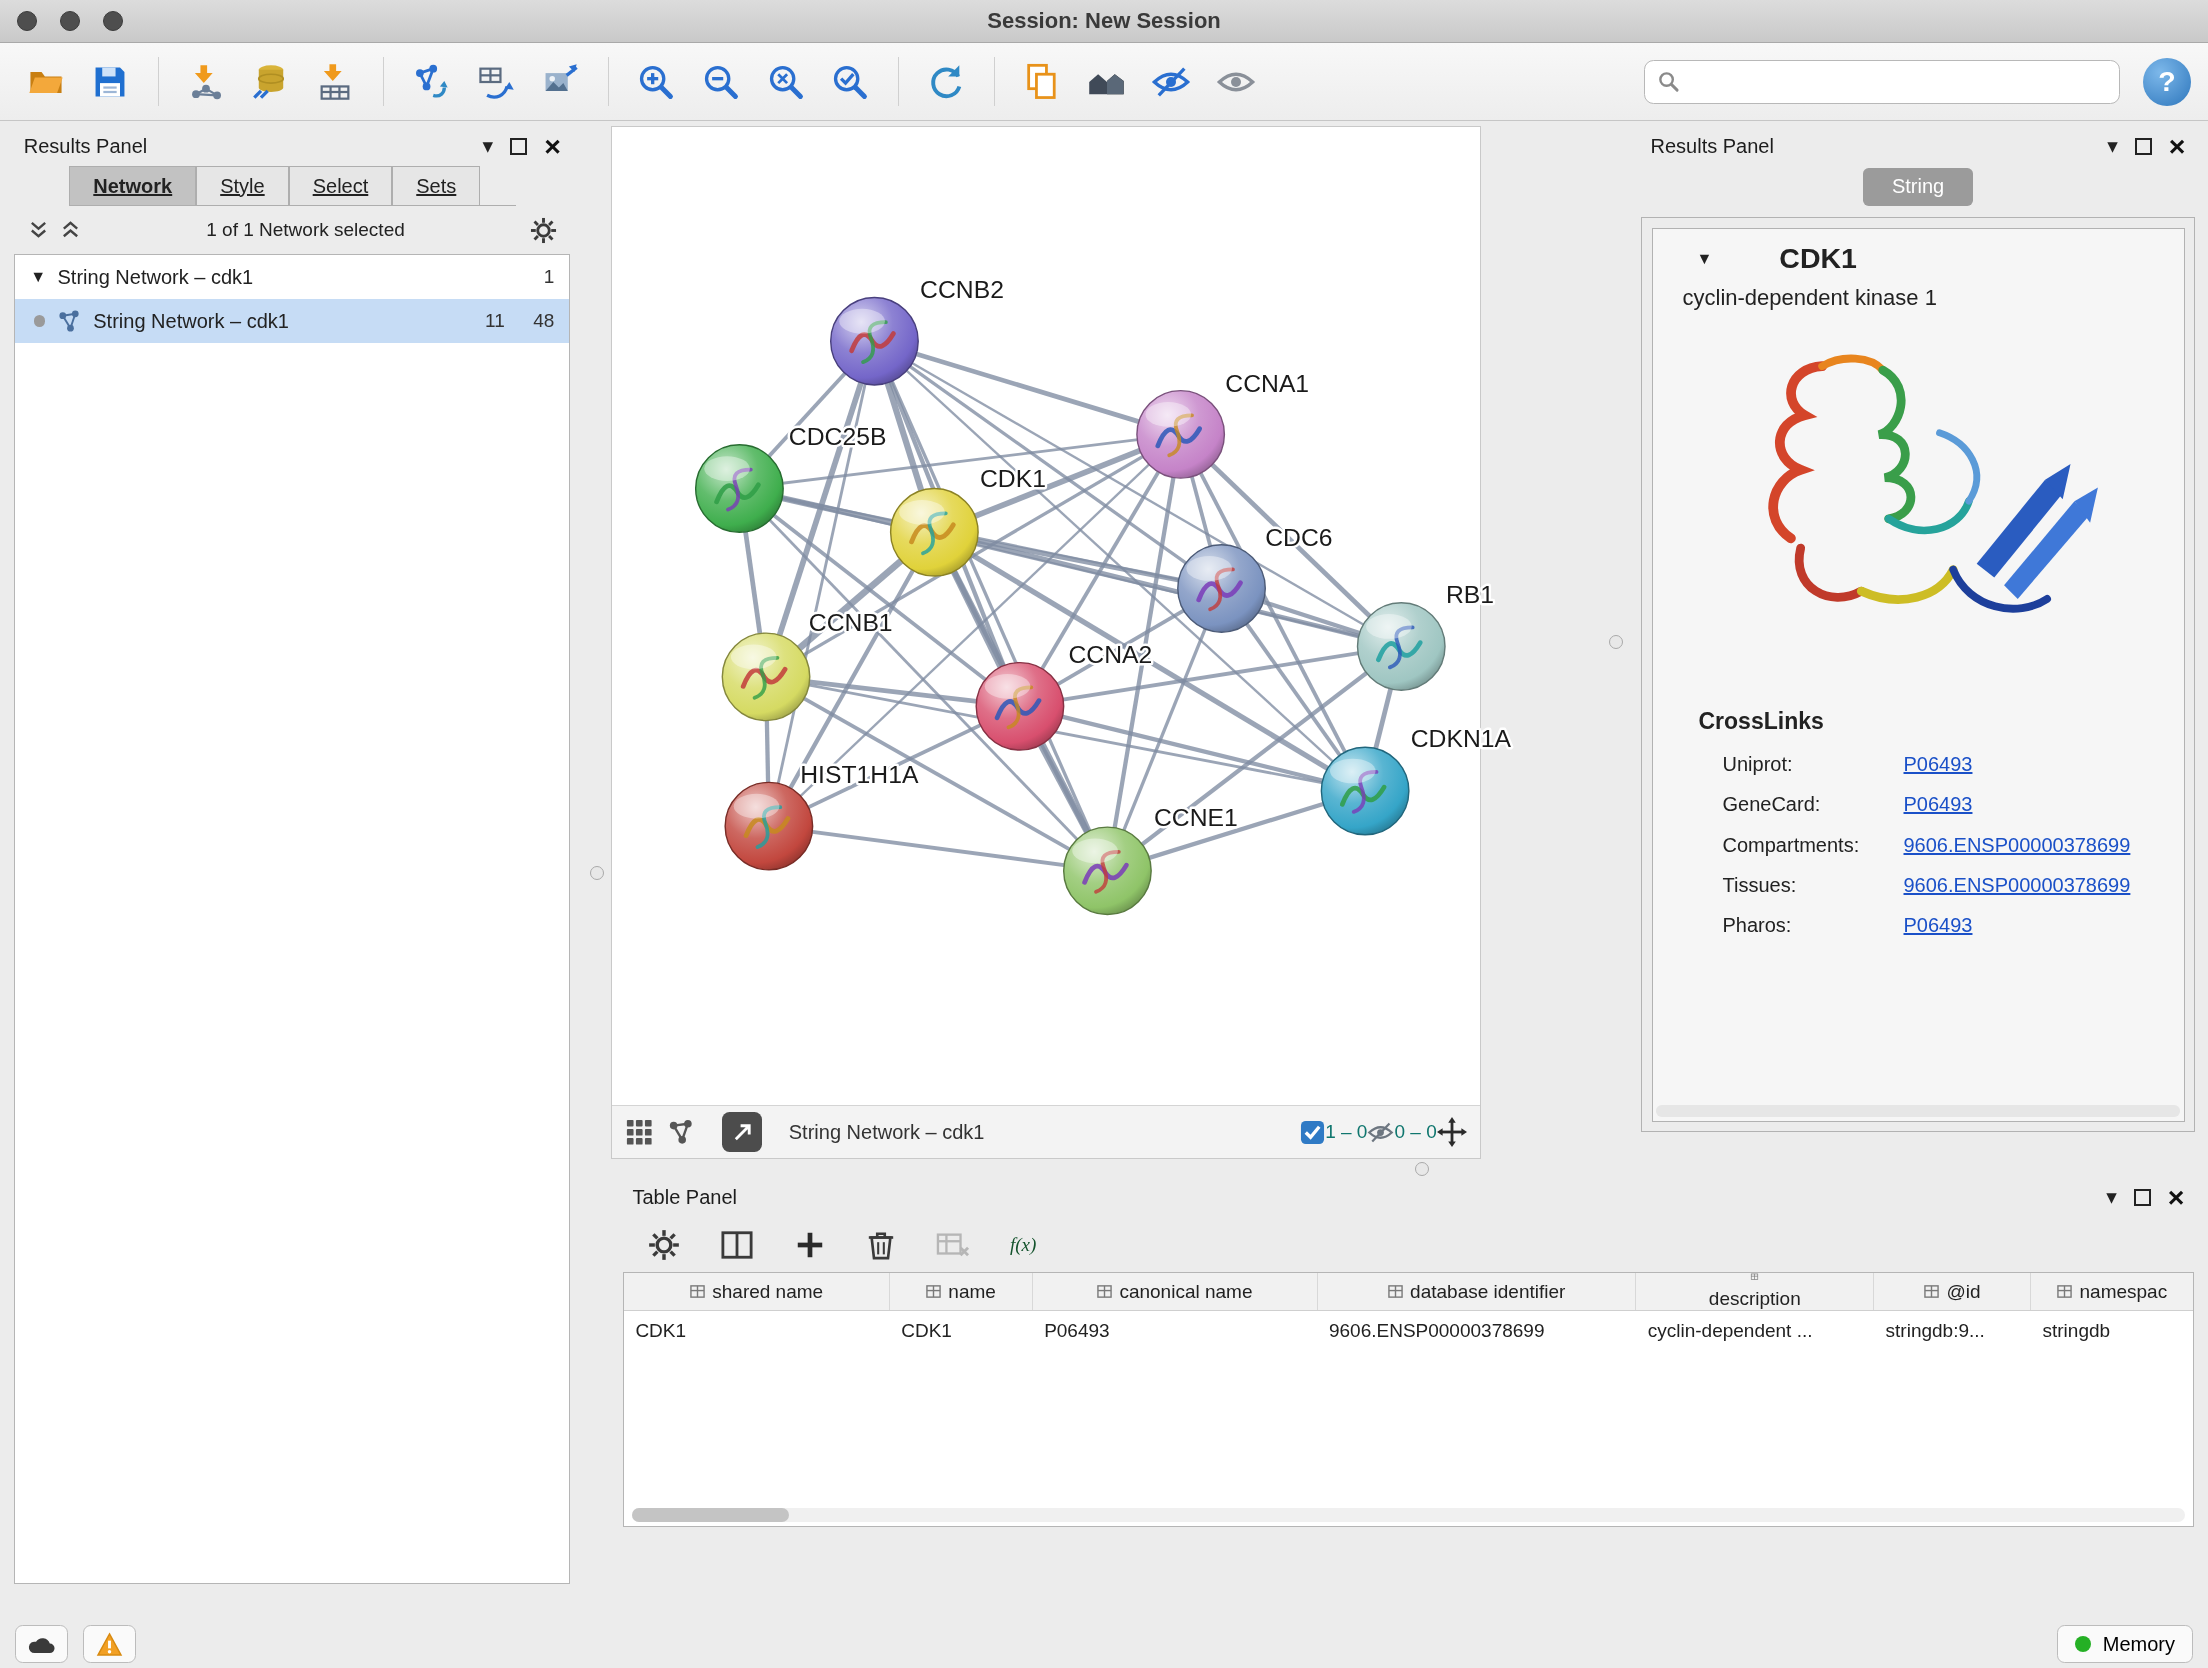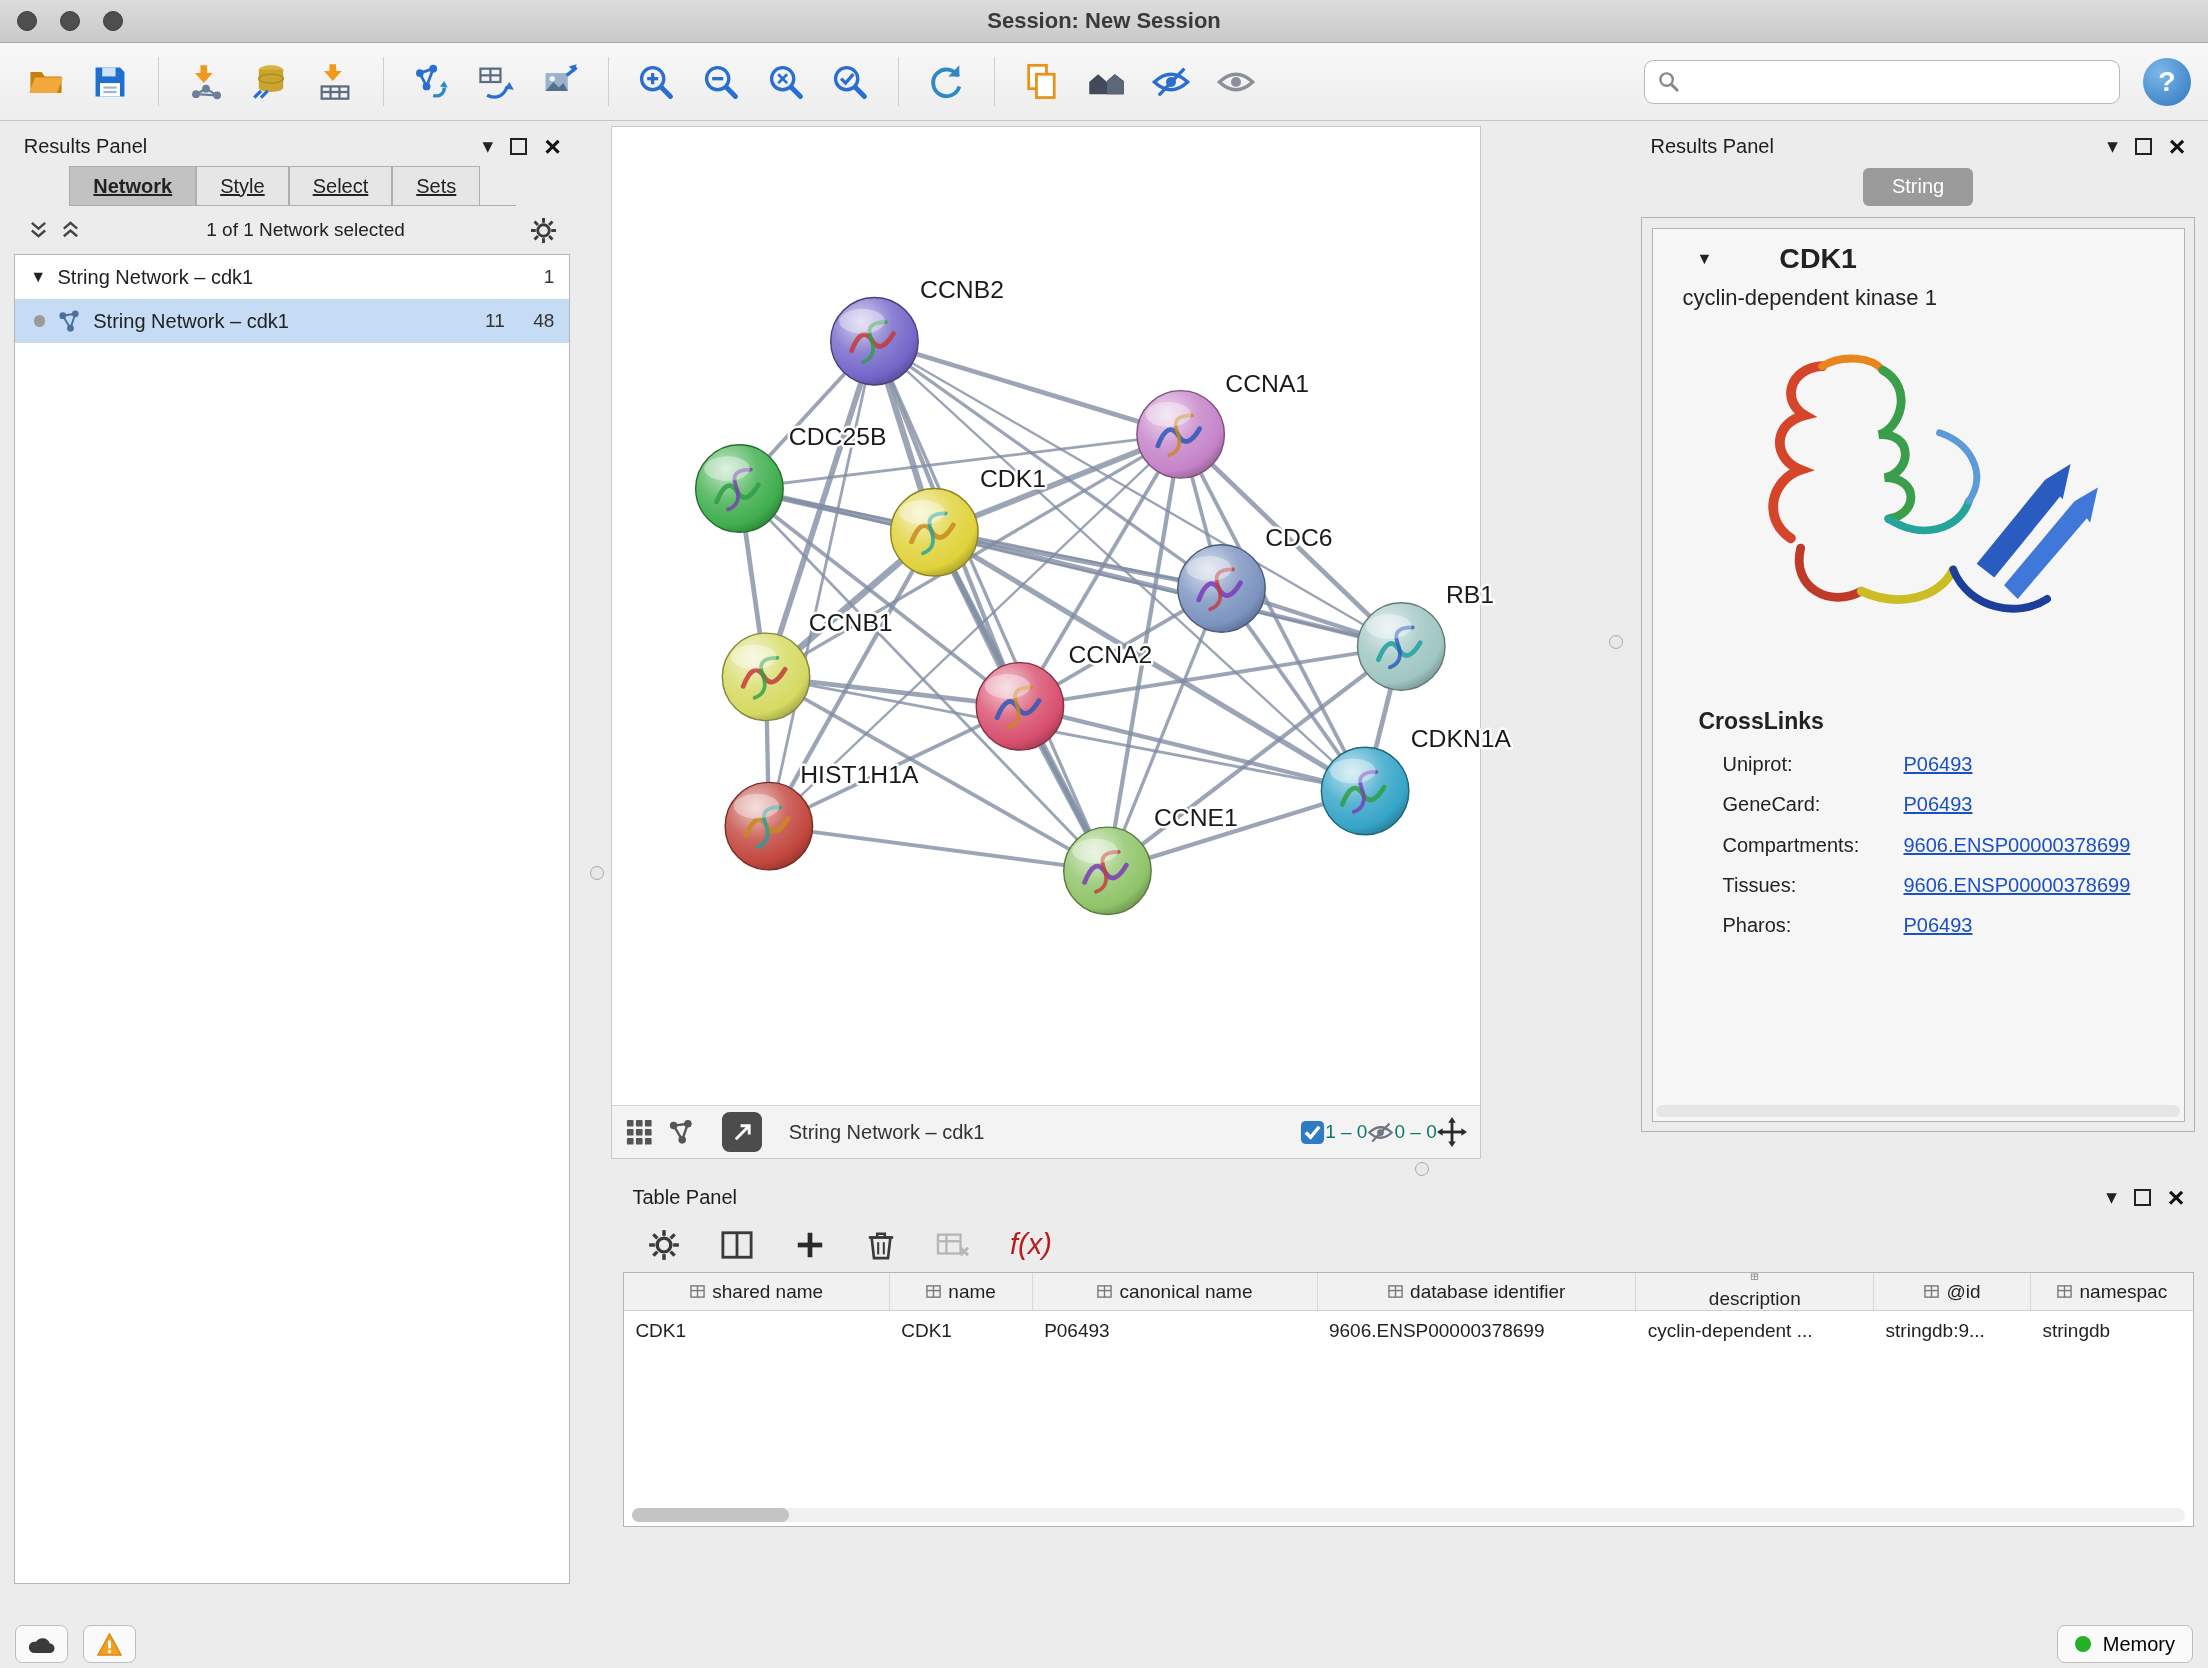--- a/index.html
+++ b/index.html
@@ -95,21 +95,21 @@
   .xl-title { font-size:23px; font-weight:bold; padding:17px 0 9.5px 46px; }
   .xl-row { display:flex; font-size:20px; padding:8.6px 0 8.6px 70px; align-items:center; }
   .xl-label { width:181px; }
   .xl-link { color:#1a50c8; text-decoration:underline; cursor:pointer; }
   .rp-scroll { position:absolute; left:3.8px; right:3.8px; bottom:3.8px; height:11.4px; background:#e6e6e6; border-radius:5.7px; }
 
   
   .table-panel { position:absolute; left:623px; top:1177px; width:1571px; height:440px; }
   .tp-toolbar { display:flex; align-items:center; gap:40px; padding-left:25px; height:55px; }
   .tp-icon { background:transparent; border:none; padding:0; display:flex; align-items:center; cursor:pointer; }
-  .fx { font-family:Liberation Sans, sans-serif; font-style:italic; font-size:29px; color:#b91c1c; }
+  .fx { font-family:Liberation Serif, serif; font-style:italic; font-size:19px; color:#14532d; }
   .tp-table { background:#fff; border:1px solid #b5b5b5; height:255px; position:relative; overflow:hidden; }
   .tp-header { display:flex; background:#f1f1f1; border-bottom:1px solid #cfcfcf; height:38px; }
   .tp-hcell { display:flex; align-items:center; justify-content:center; gap:7.6px; font-size:19px; border-right:1px solid #d8d8d8; overflow:hidden; white-space:nowrap; cursor:pointer; }
   .tp-row { display:flex; height:40px; align-items:center; font-size:19px; cursor:pointer; }
   .tp-cell { padding-left:11.4px; white-space:nowrap; overflow:hidden; }
   .c0 { width:266px; } .c1 { width:143px; } .c2 { width:285px; } .c3 { width:319px; }
   .c4 { width:238px;flex-direction:column; } .c5 { width:157px; } .c6 { width:162px; border-right:none; }
   .hscroll { position:absolute; bottom:3.8px; left:7.6px; right:7.6px; height:14.3px; background:#f0f0f0; border-radius:7.6px; }
   .hthumb { width:157px; height:14.3px; background:#c4c4c4; border-radius:7.6px; cursor:pointer; }
   .tp-tabs { display:flex; justify-content:center; margin-top:15px; }

